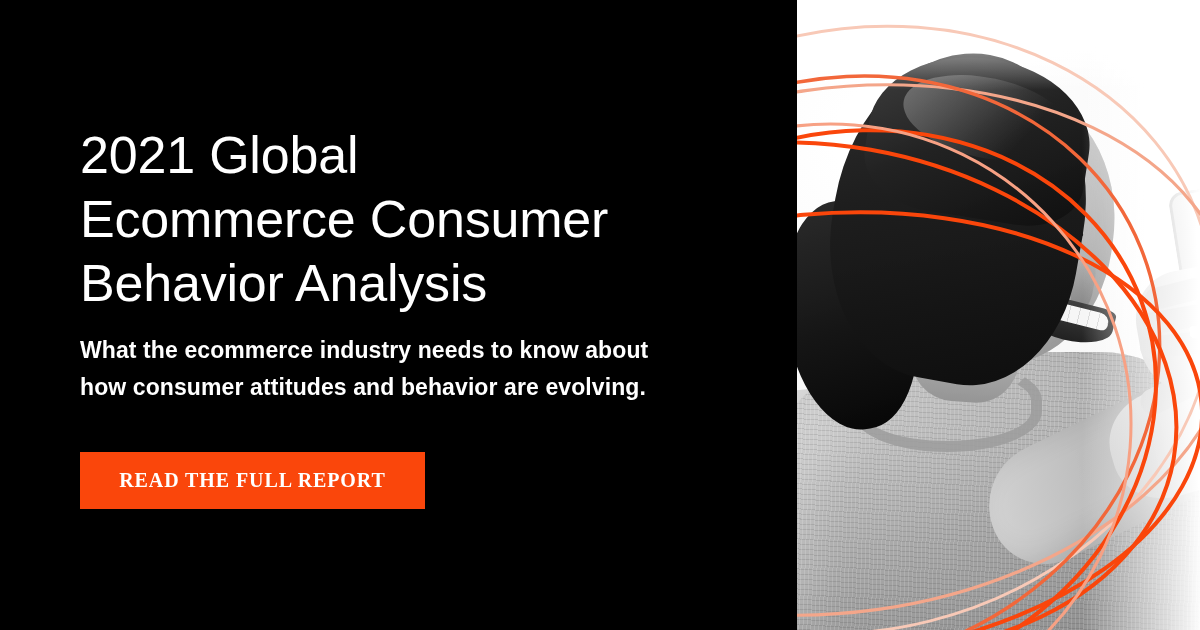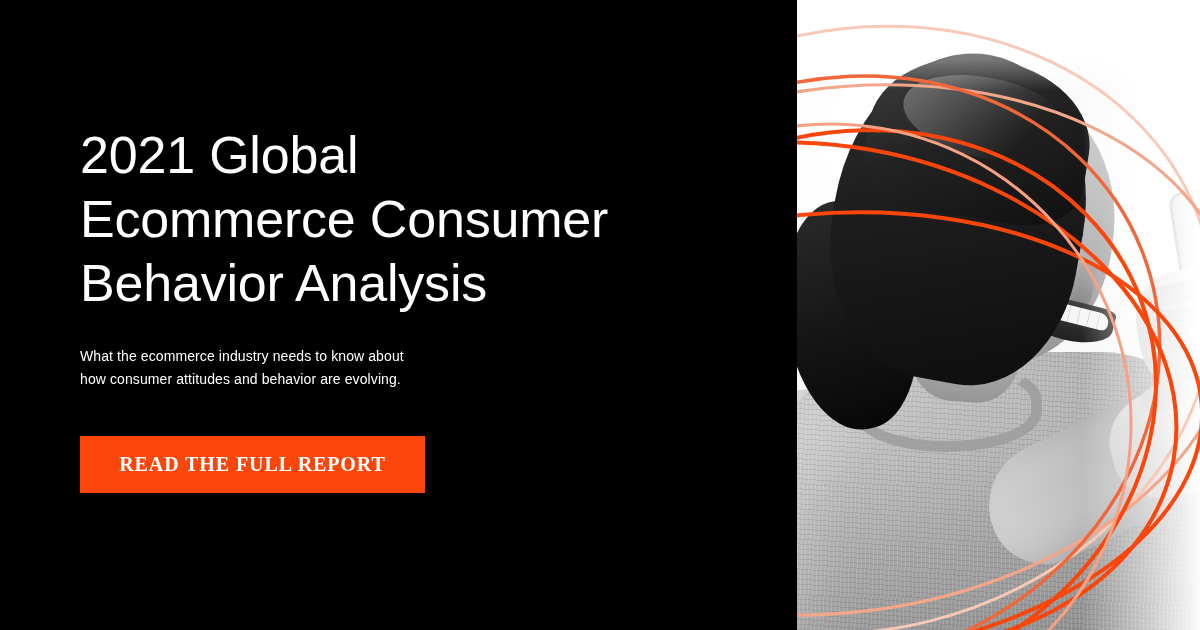--- a/index.html
+++ b/index.html
@@ -32,24 +32,24 @@
   .headline {
     color:#ffffff;
     font-size:52px;
     font-weight:400;
     line-height:1.23;
     letter-spacing:-0.2px;
     white-space:pre-line;
   }
   .subtitle {
     color:#ffffff;
-    font-size:14px;
-    font-weight:400;
+    font-size:23px;
+    font-weight:700;
     line-height:1.62;
-    margin-top:29px;
+    margin-top:16px;
     letter-spacing:0.1px;
     white-space:pre-line;
   }
   .cta-button {
     display:inline-flex;
     align-items:center;
     justify-content:center;
     margin-top:46px;
     width:345px; height:57px;
     background:#FA460B;

